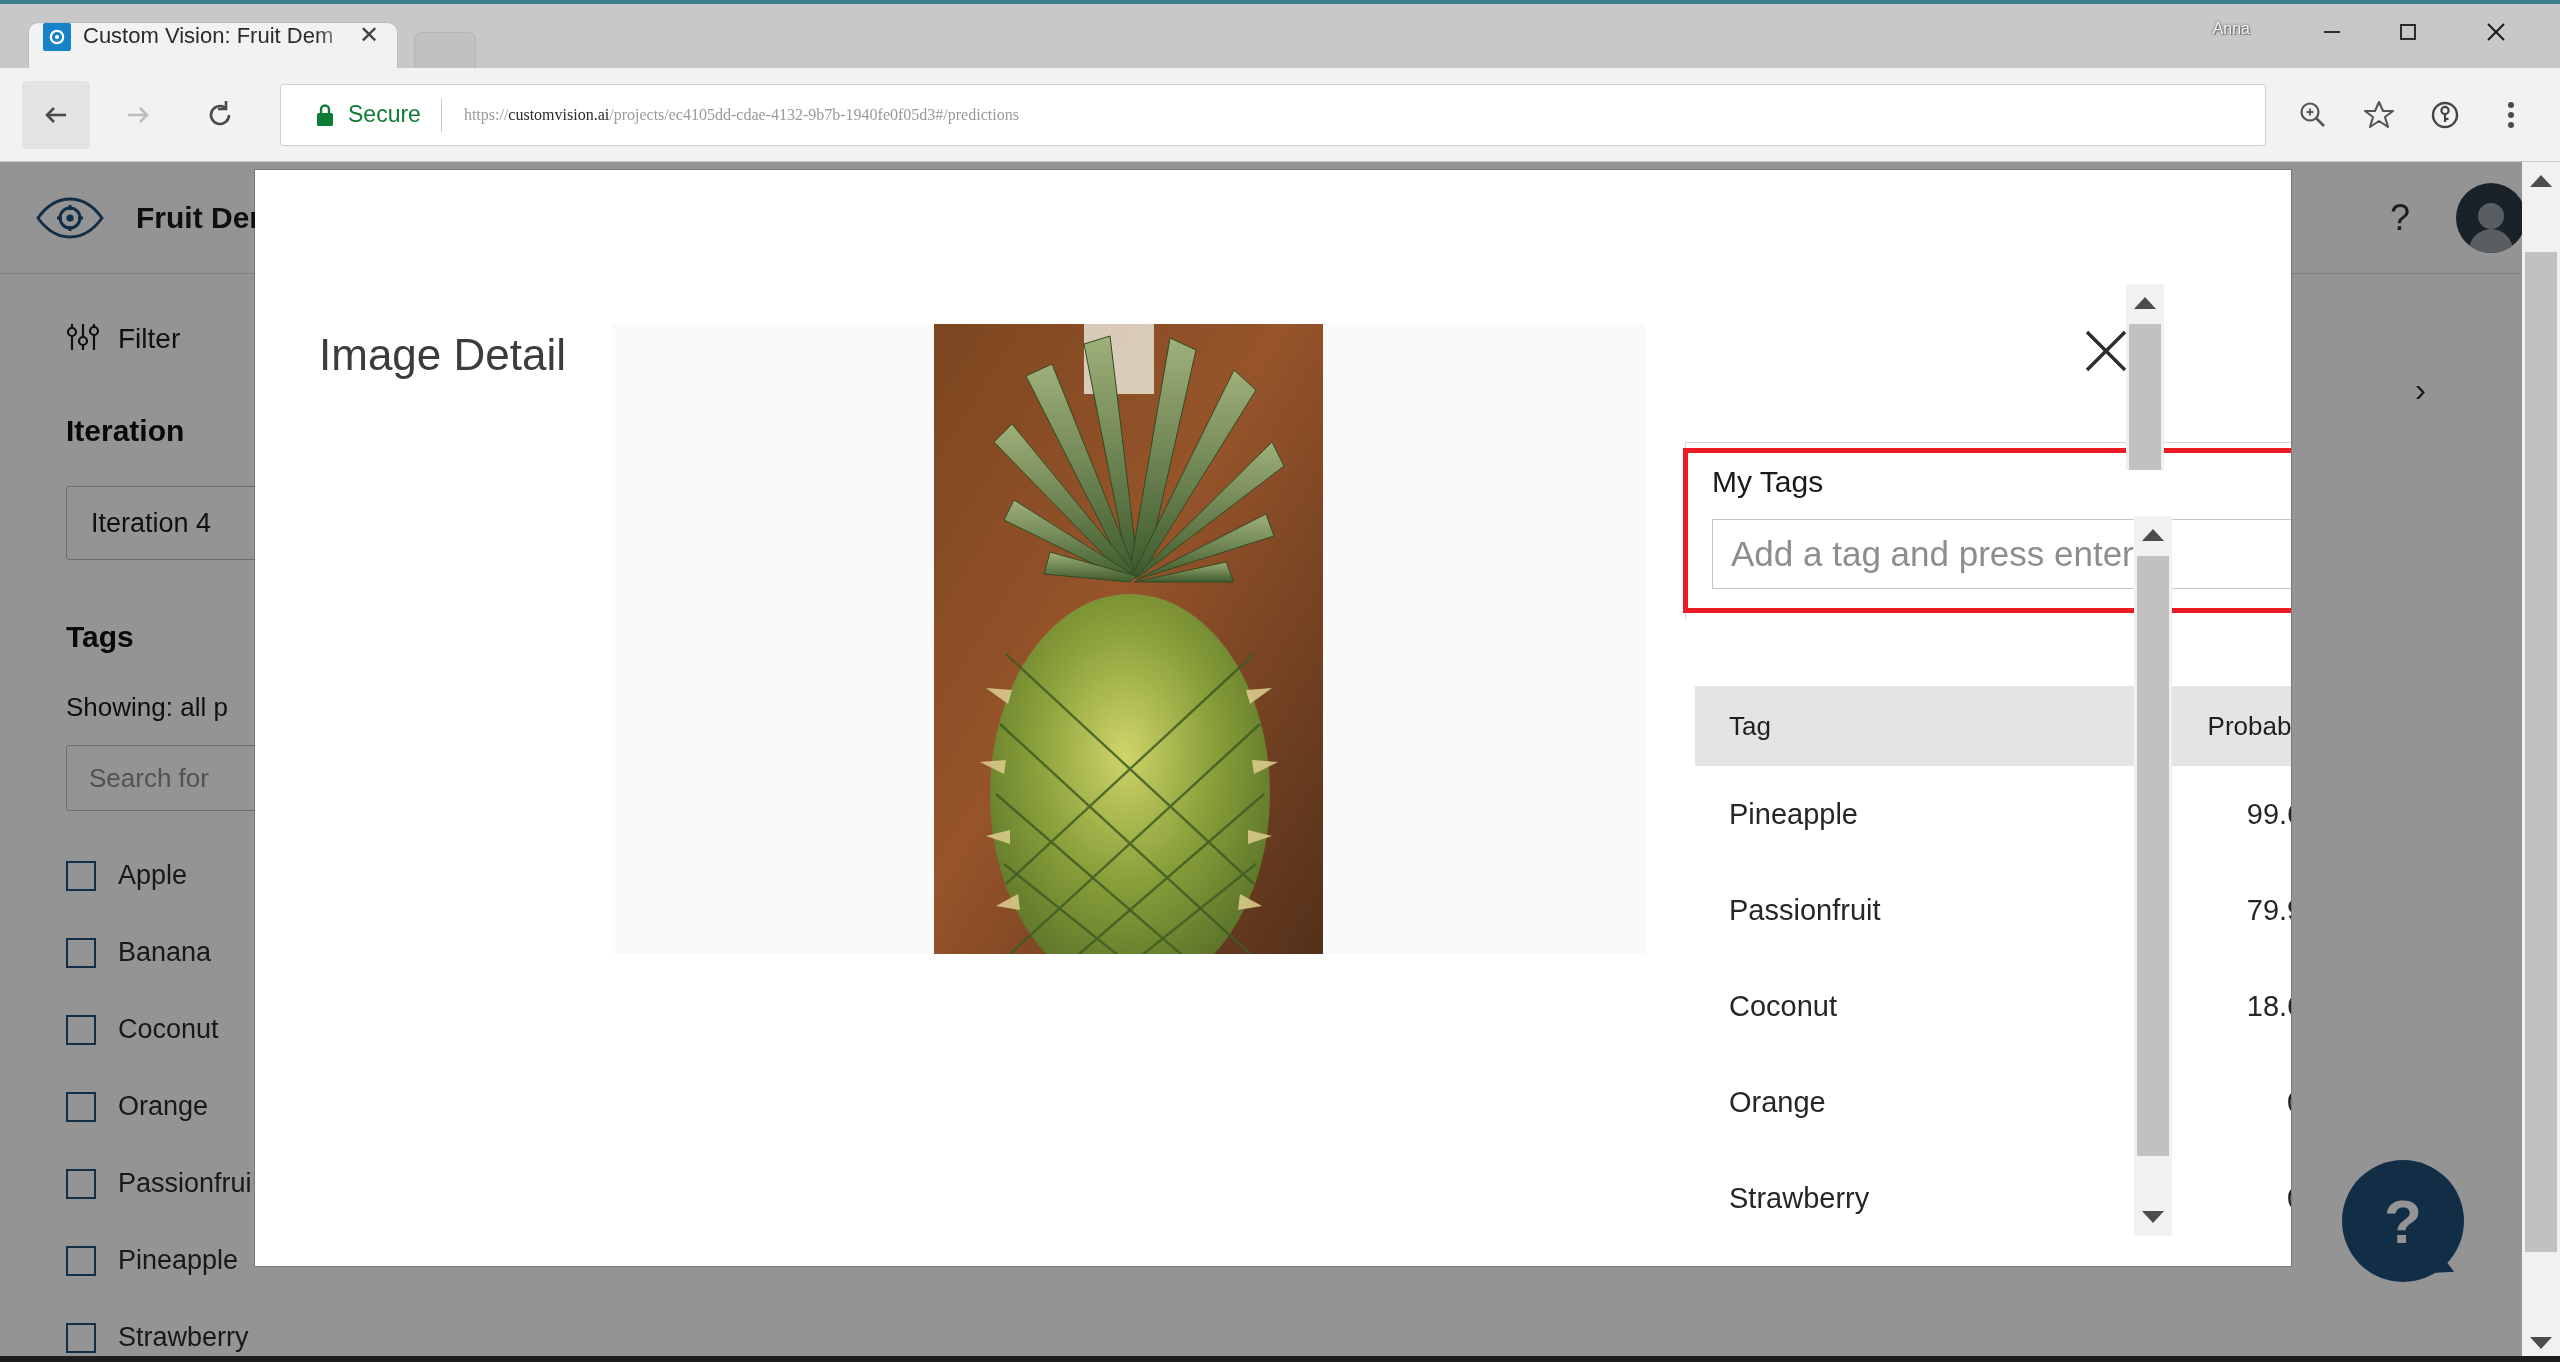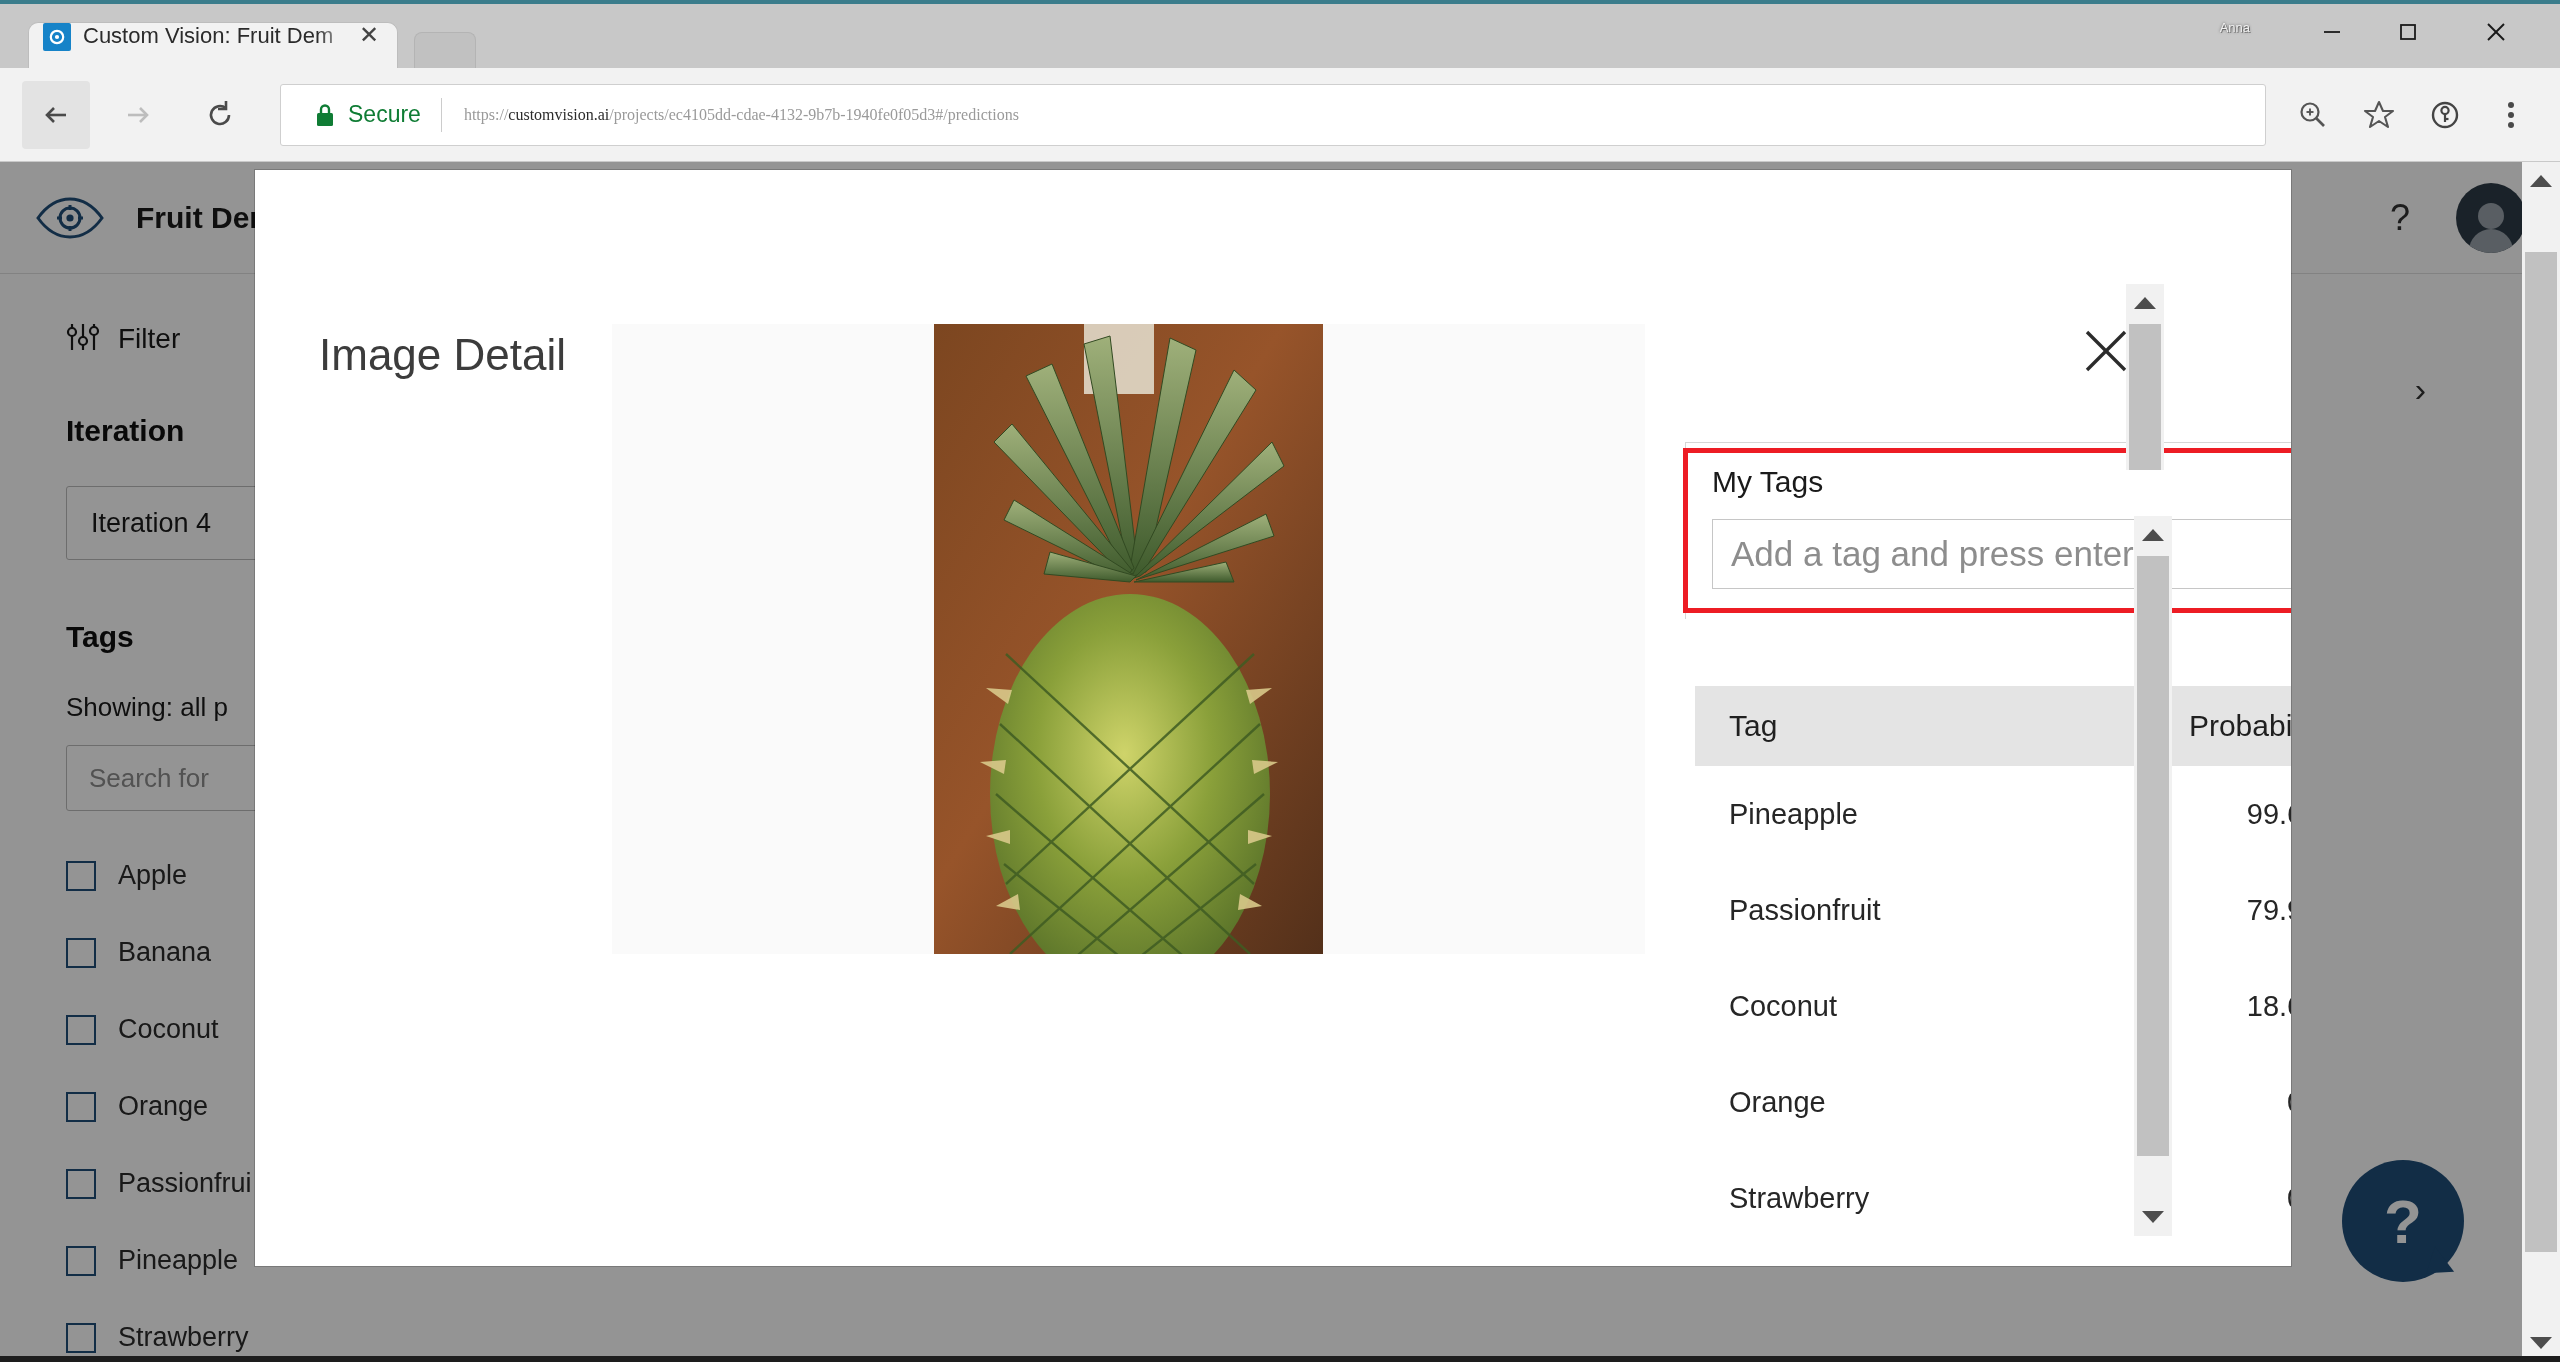--- a/index.html
+++ b/index.html
@@ -44,21 +44,21 @@
     line-height: 1;
   }
   .tab-ghost {
     position: absolute; left: 414px; top: 24px;
     width: 62px; height: 44px; background: #c1c1c1;
     border-top-left-radius: 8px; border-top-right-radius: 8px;
     border: 1px solid #b4b4b4; border-bottom: none;
   }
   .win-user {
     position: absolute; right: 310px; top: 16px;
-    font-size: 13px; color: #f2f2f2;
+    font-size: 16px; color: #f2f2f2;
     text-shadow: 0 0 3px rgba(0,0,0,.55), 1px 1px 0 rgba(0,0,0,.35);
   }
   .win-btn {
     position: absolute; top: 0; width: 76px; height: 56px;
     display: flex; align-items: center; justify-content: center;
   }
   .win-min  { right: 190px; }
   .win-max  { right: 114px; }
   .win-close{ right: 26px; }
 
@@ -196,21 +196,21 @@
   .red-box {
     position: absolute; left: 1428px; top: 278px;
     width: 712px; height: 165px;
     border: 5px solid #ed1c24; pointer-events: none;
   }
 
   .pred-table { position: absolute; left: 1440px; top: 516px; width: 668px; }
   .pred-head {
     display: flex; height: 80px; align-items: center;
     background: #e4e4e4; padding: 0 34px;
-    font-size: 30px; color: #1f1f1f;
+    font-size: 26px; color: #1f1f1f;
   }
   .pred-row {
     display: flex; height: 96px; align-items: center;
     padding: 0 34px; font-size: 29px; color: #262626;
     background: #fff;
   }
   .pred-tag { flex: 1; }
   .pred-prob { text-align: right; }
   .pred-clip { position: absolute; left: 1440px; top: 516px; width: 668px; height: 720px; overflow: hidden; }
 

